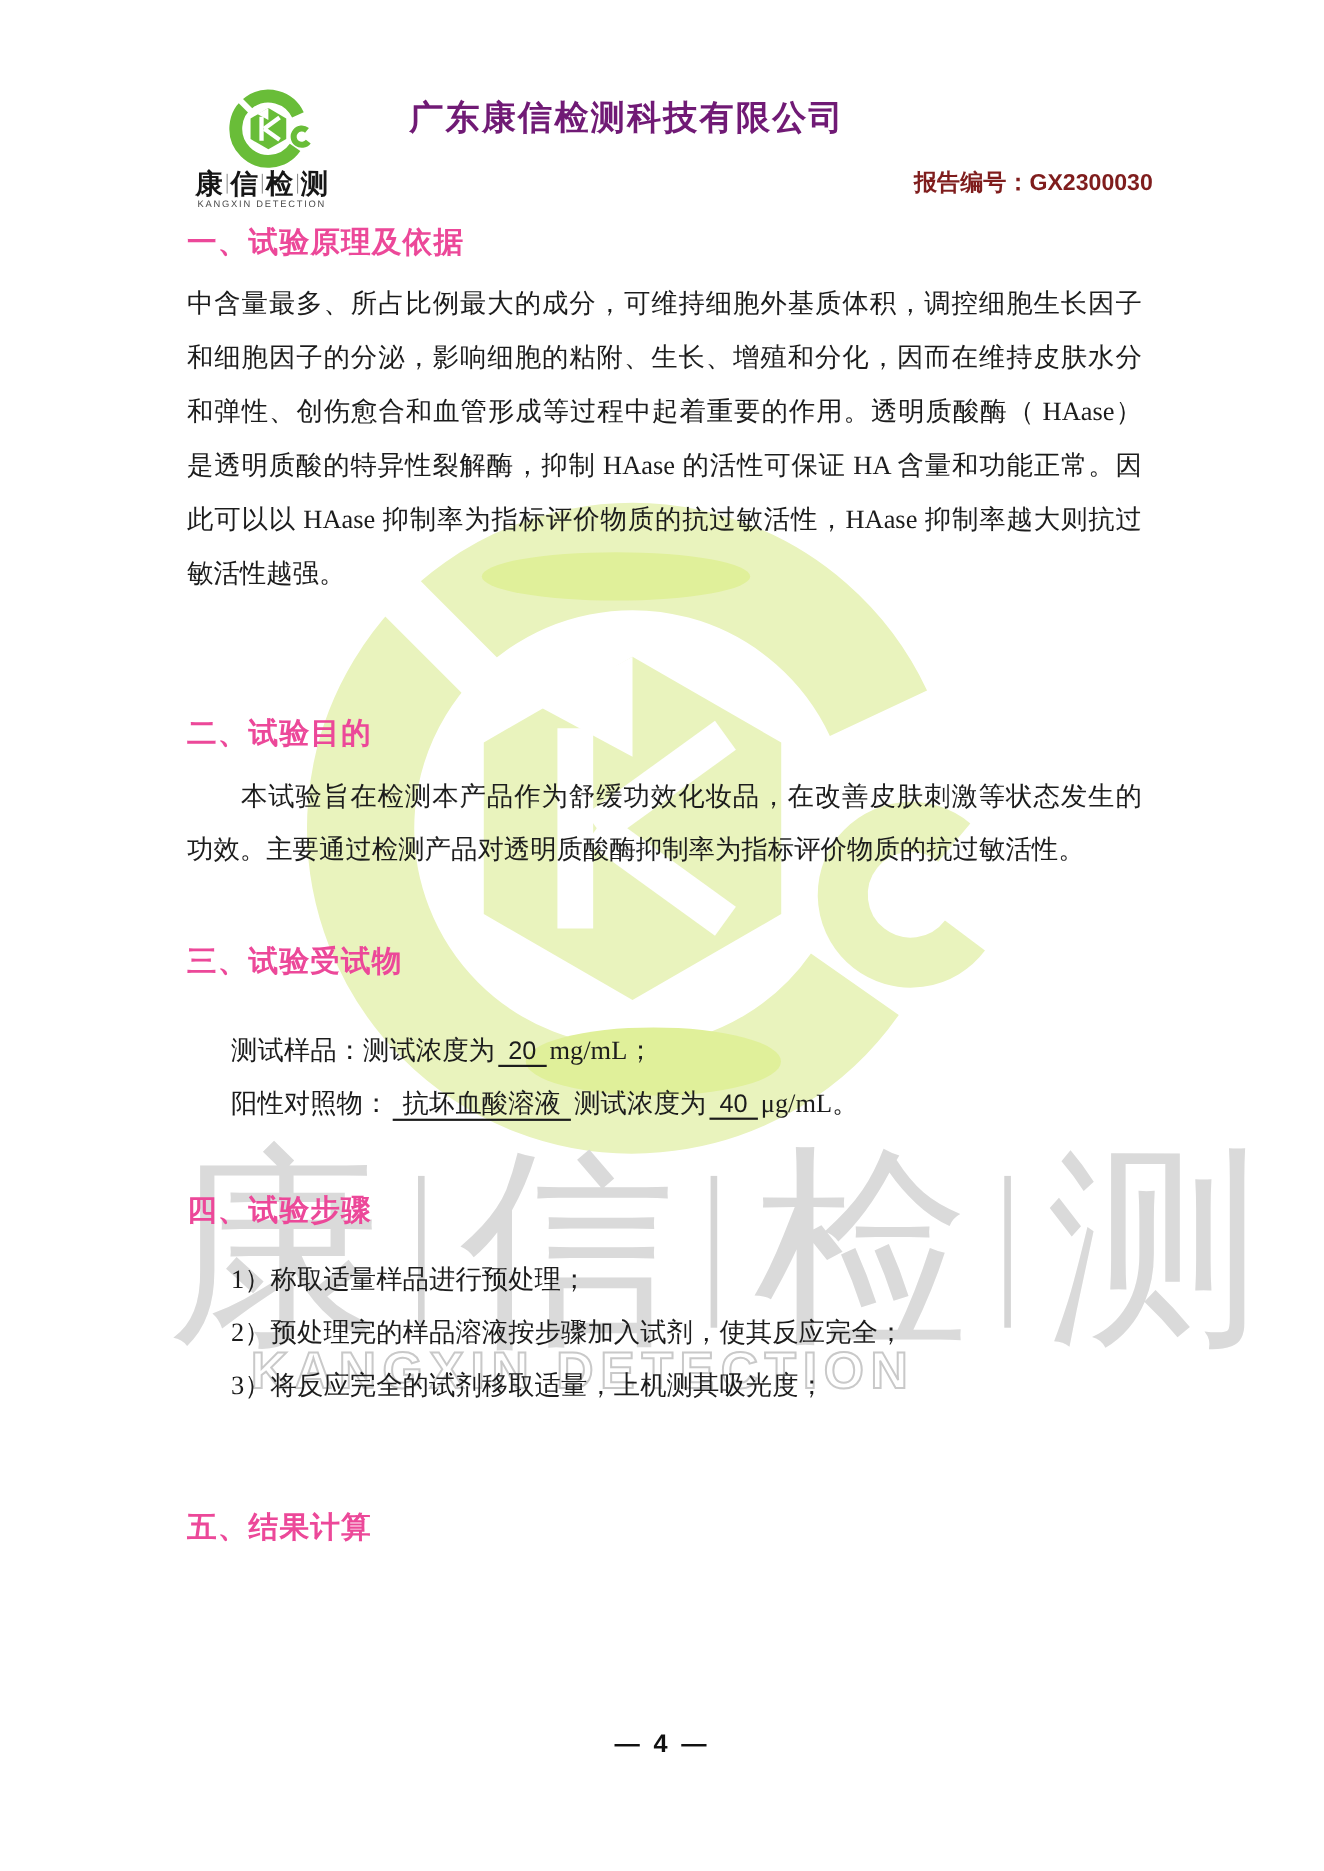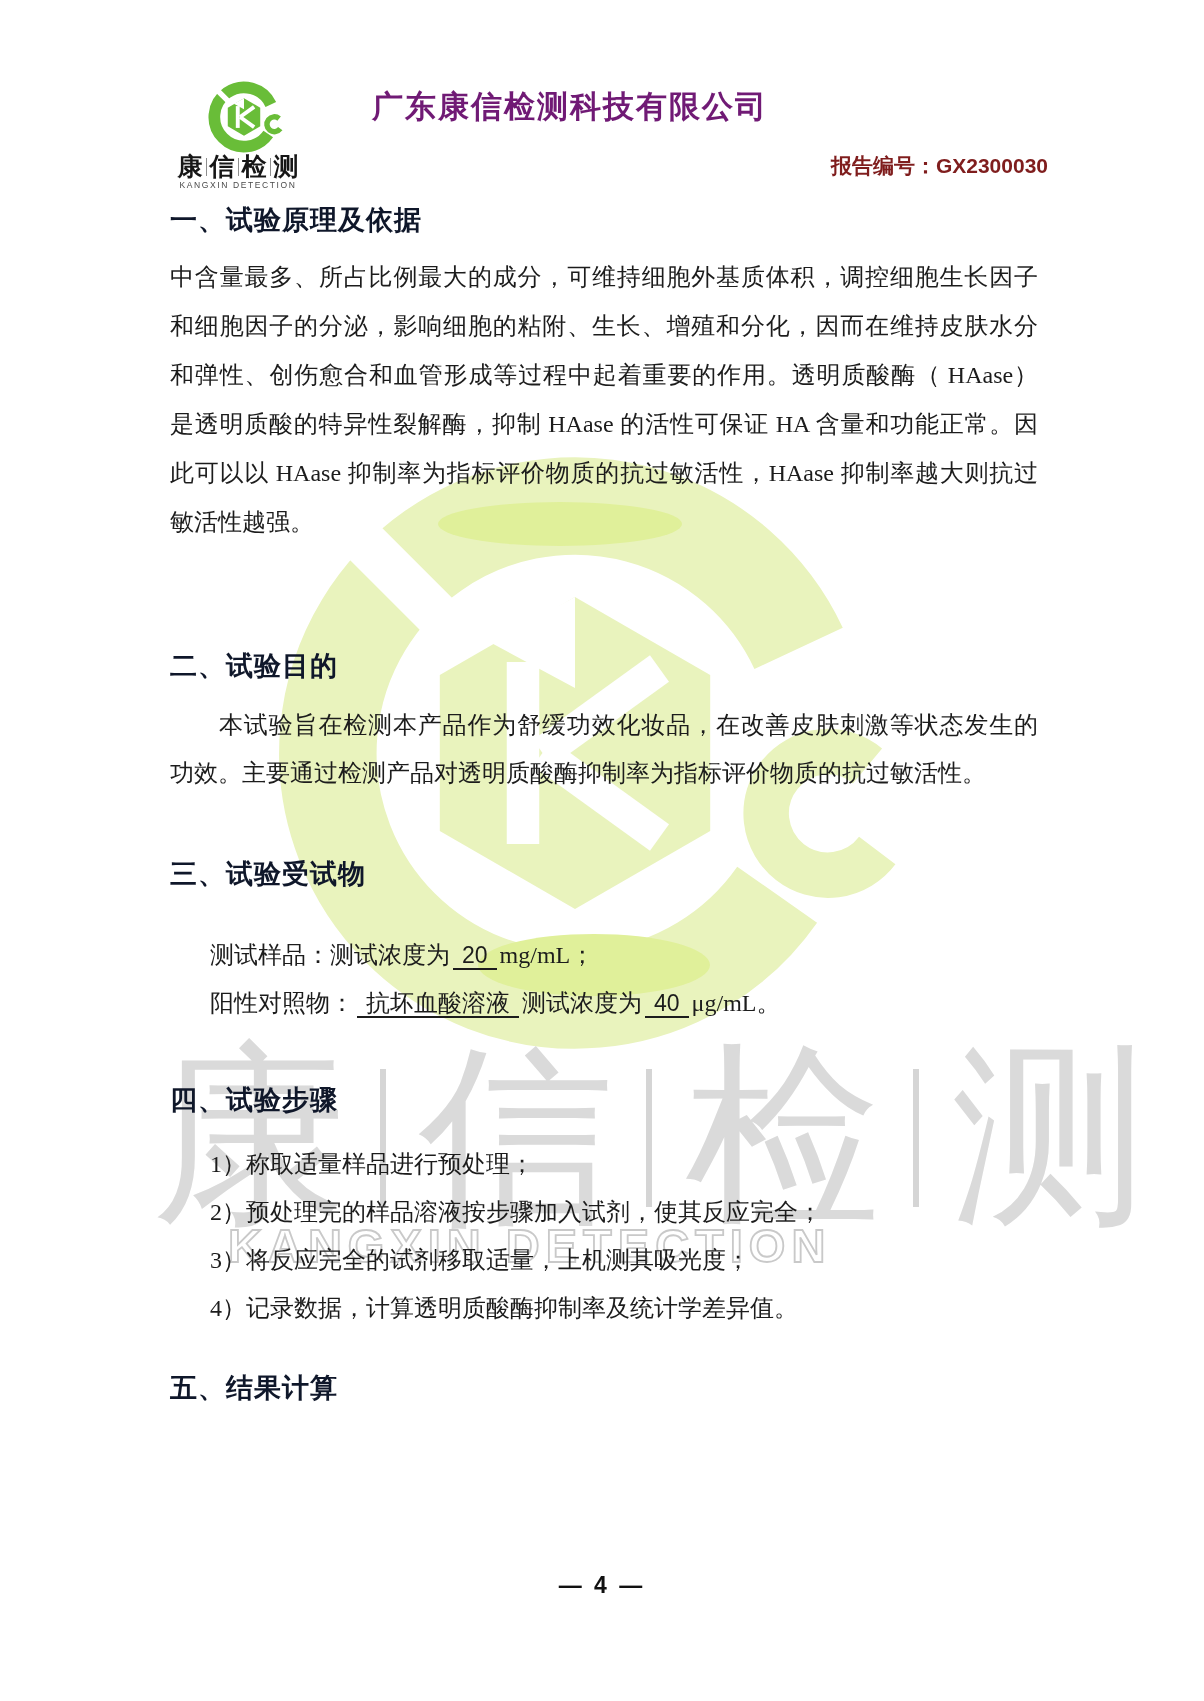--- a/index.html
+++ b/index.html
@@ -45,21 +45,21 @@
     position:absolute; left:140px; top:86px; width:860px; text-align:center;
     font-size:31px; font-weight:700; letter-spacing:2px; color:#701a75;
   }
   .report-no {
     position:absolute; right:156px; top:152px;
     font-size:21px; font-weight:700; color:#7f1d1d;
   }
   .report-no .val { font-family:"Liberation Sans", sans-serif; }
 
   
-  .h { position:absolute; left:170px; font-size:27px; font-weight:700; color:#0f172a; letter-spacing:1px; }
+  .h { position:absolute; left:170px; font-size:27px; font-weight:700; color:#ec4899; letter-spacing:1px; }
   .h1 { top:202px; } .h2 { top:648px; } .h3 { top:856px; } .h4 { top:1082px; } .h5 { top:1370px; }
 
   .para { position:absolute; left:170px; width:868px; font-size:24px; }
   .p1 { top:253px; } .p2 { top:701px; } .p5 { top:1438px; }
   .pline { height:49px; line-height:49px; text-align:justify; text-align-last:justify; white-space:nowrap; }
   .p2 .pline, .p5 .pline { height:48px; line-height:48px; }
   .pline.indent { padding-left:49px; }
   .pline.last { text-align-last:left; white-space:normal; }
 
   .subj { position:absolute; left:210px; font-size:24px; height:44px; line-height:44px; }
@@ -157,20 +157,19 @@
     </div>
     <div class="subj subj2">
       <span>阳性对照物：</span><span class="u cn">抗坏血酸溶液</span><span>测试浓度为</span><span class="u">40</span><span>μg/mL。</span>
     </div>
 
     <div class="h h4">四、试验步骤</div>
     <div class="steps">
       <div class="step">1）称取适量样品进行预处理；</div>
       <div class="step">2）预处理完的样品溶液按步骤加入试剂，使其反应完全；</div>
       <div class="step">3）将反应完全的试剂移取适量，上机测其吸光度；</div>
-      <div class="step">4）记录数据，计算透明质酸酶抑制率及统计学差异值。</div>
     </div>
 
     <div class="h h5">五、结果计算</div>
 
     <div class="pageno">— 4 —</div>
   </div>
 </div>
 
 </body></html>

